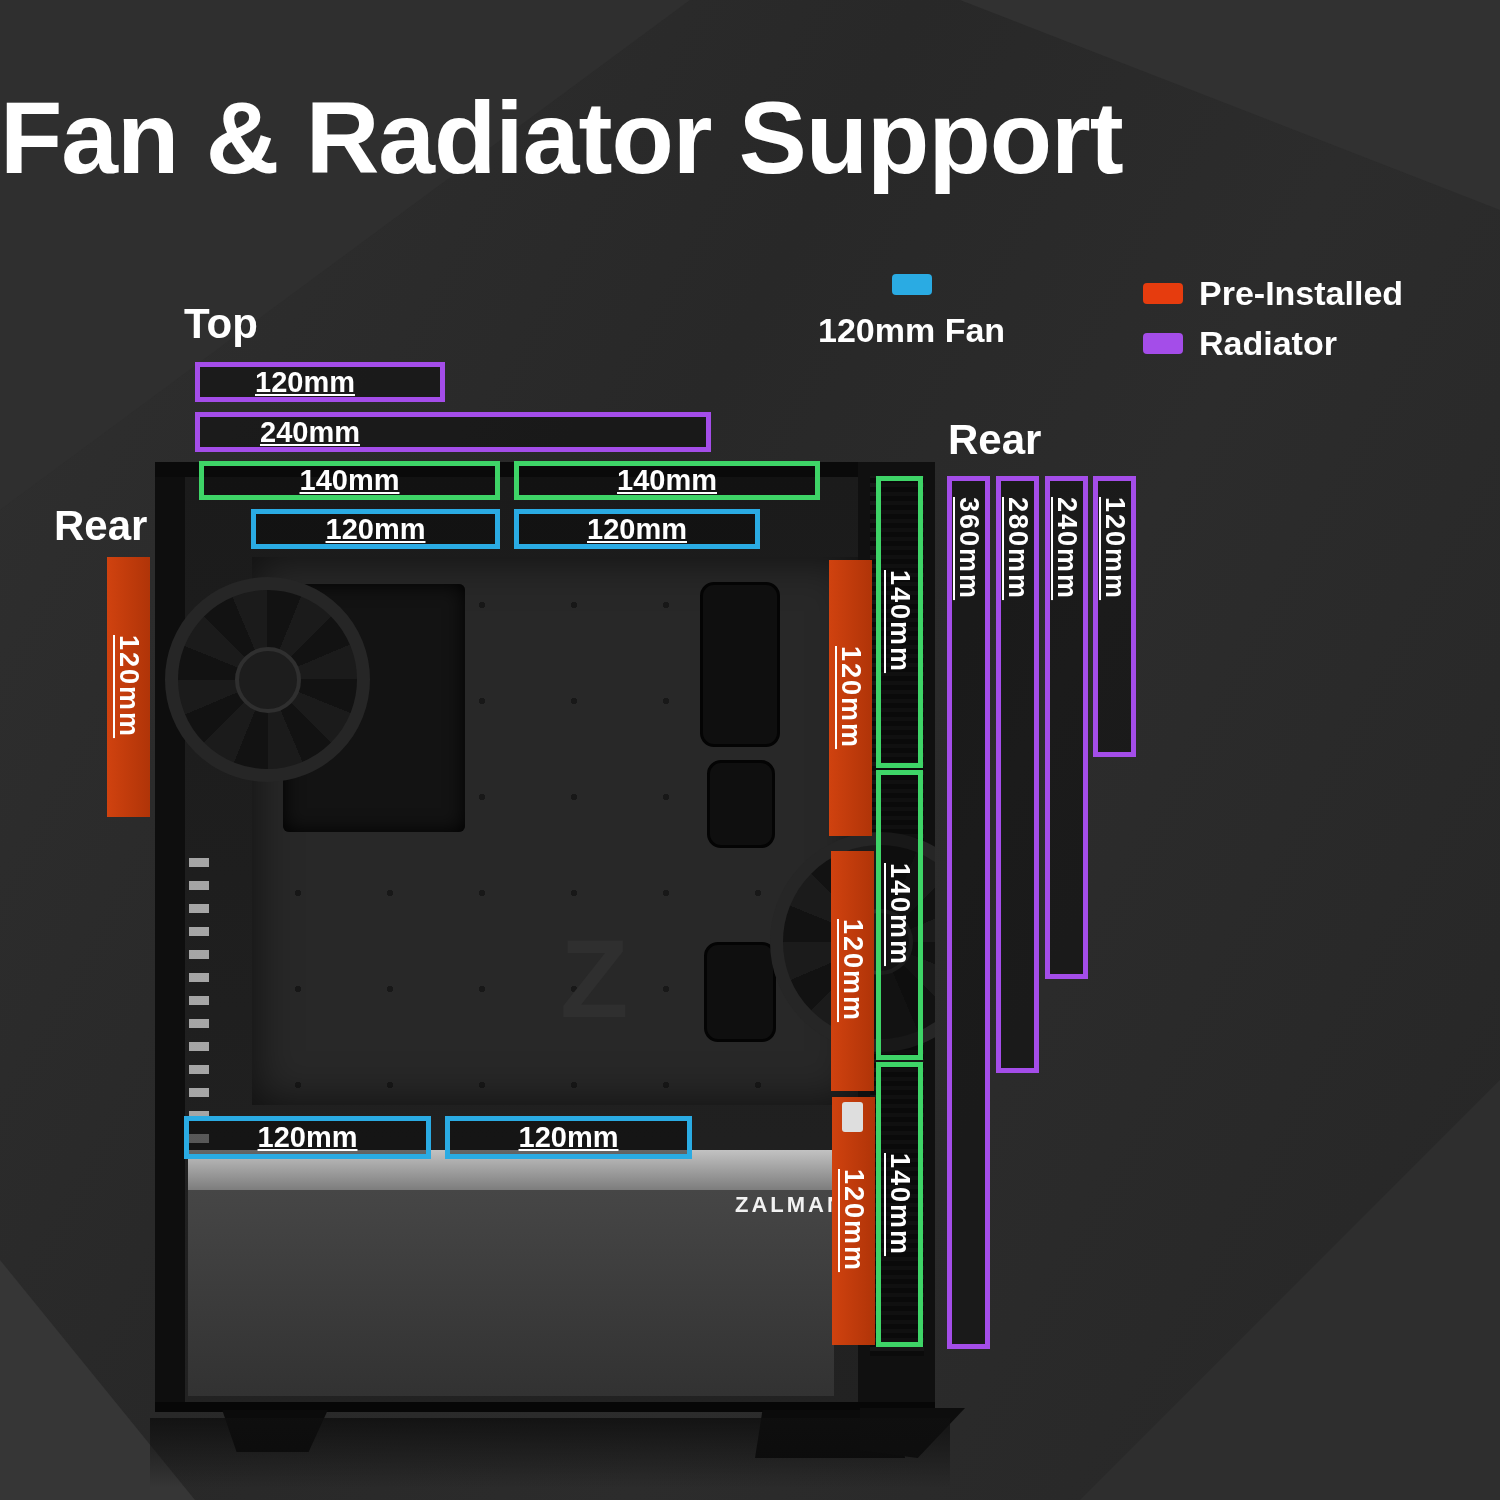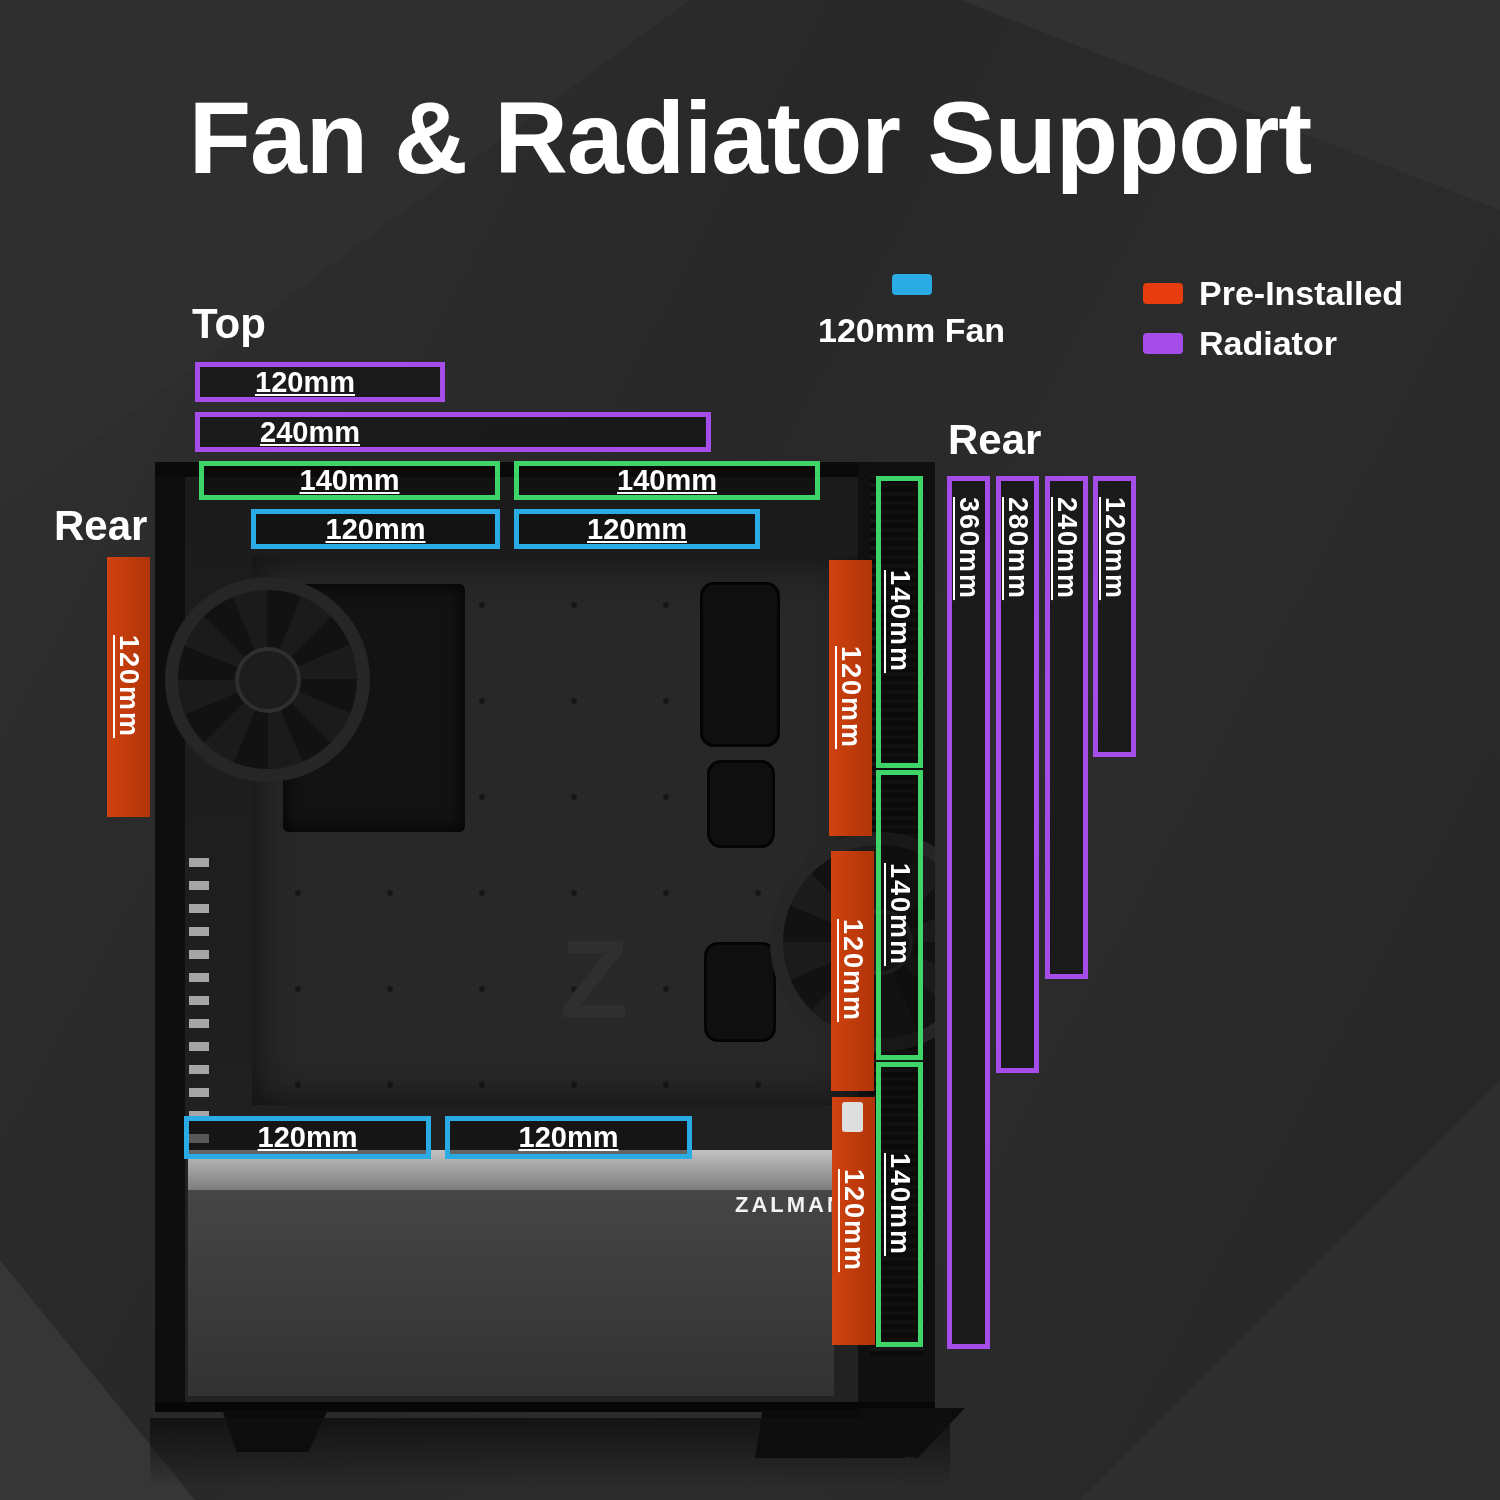--- a/index.html
+++ b/index.html
@@ -14,21 +14,21 @@
 
   
   .facet{ position:absolute; inset:0; pointer-events:none; }
   .f-grad{ background:linear-gradient(118deg,#303030 0%,#282828 40%,#2c2c2c 62%,#262626 100%); }
   .f-tl{ background:#2f2f2f; clip-path:polygon(0 0,46% 0,0 34%); }
   .f-tr{ background:#313131; clip-path:polygon(64% 0,100% 0,100% 14%); }
   .f-bl{ background:#363636; clip-path:polygon(0 84%,13% 100%,0 100%); }
   .f-br{ background:#2e2e2e; clip-path:polygon(100% 72%,100% 100%,72% 100%); }
 
   .title{
-    position:absolute; left:0; right:0; top:80px; text-align:center;
+    position:absolute; left:0; right:0; top:80px; 
     font-size:102px; font-weight:800; letter-spacing:-1px; color:#ffffff;
   }
 
   .legend-item{ position:absolute; display:flex; align-items:center; gap:16px; }
   .chip{ width:40px; height:21px; border-radius:4px; flex:0 0 auto; }
   .chip.b{ background:var(--blue); } .chip.g{ background:var(--green); }
   .chip.r{ background:var(--red); }  .chip.p{ background:var(--purple); }
   .legend-label{ font-size:34px; font-weight:700; color:#fff; }
 
   .sec-label{ position:absolute; font-size:42px; font-weight:800; color:#fff; }
@@ -81,21 +81,21 @@
   </div>
   <div class="legend-item" style="left:1143px; top:274px;">
     <span class="chip r"></span>
     <span class="legend-label">Pre-Installed</span>
   </div>
   <div class="legend-item" style="left:1143px; top:324px;">
     <span class="chip p"></span>
     <span class="legend-label">Radiator</span>
   </div>
 
-  <div class="sec-label" style="left:192px; top:300px;">Top</div>
+  <div class="sec-label" style="left:184px; top:300px;">Top</div>
   <div class="sec-label" style="left:54px; top:502px;">Rear</div>
   <div class="sec-label" style="left:948px; top:416px;">Rear</div>
 
   <div id="case-inner">
     <div class="abs" style="left:30px; top:15px; width:673px; height:933px; background:linear-gradient(180deg,#1b1b1b,#222222);"></div>
     <div class="abs" style="left:0; top:0; width:780px; height:15px; background:#0a0a0a;"></div>
     <div class="abs" style="left:0; top:15px; width:30px; height:933px; background:#0e0e0e;"></div>
 
     <div class="abs" style="left:97px; top:95px; width:606px; height:548px; background:#282828; box-shadow:inset 0 0 45px rgba(0,0,0,.65); background-image:radial-gradient(#181818 3px, transparent 3px); background-size:92px 96px;"></div>
     <div class="abs" style="left:128px; top:122px; width:182px; height:248px; background:#131313; border-radius:6px; box-shadow:inset 0 0 20px #000;"></div>

